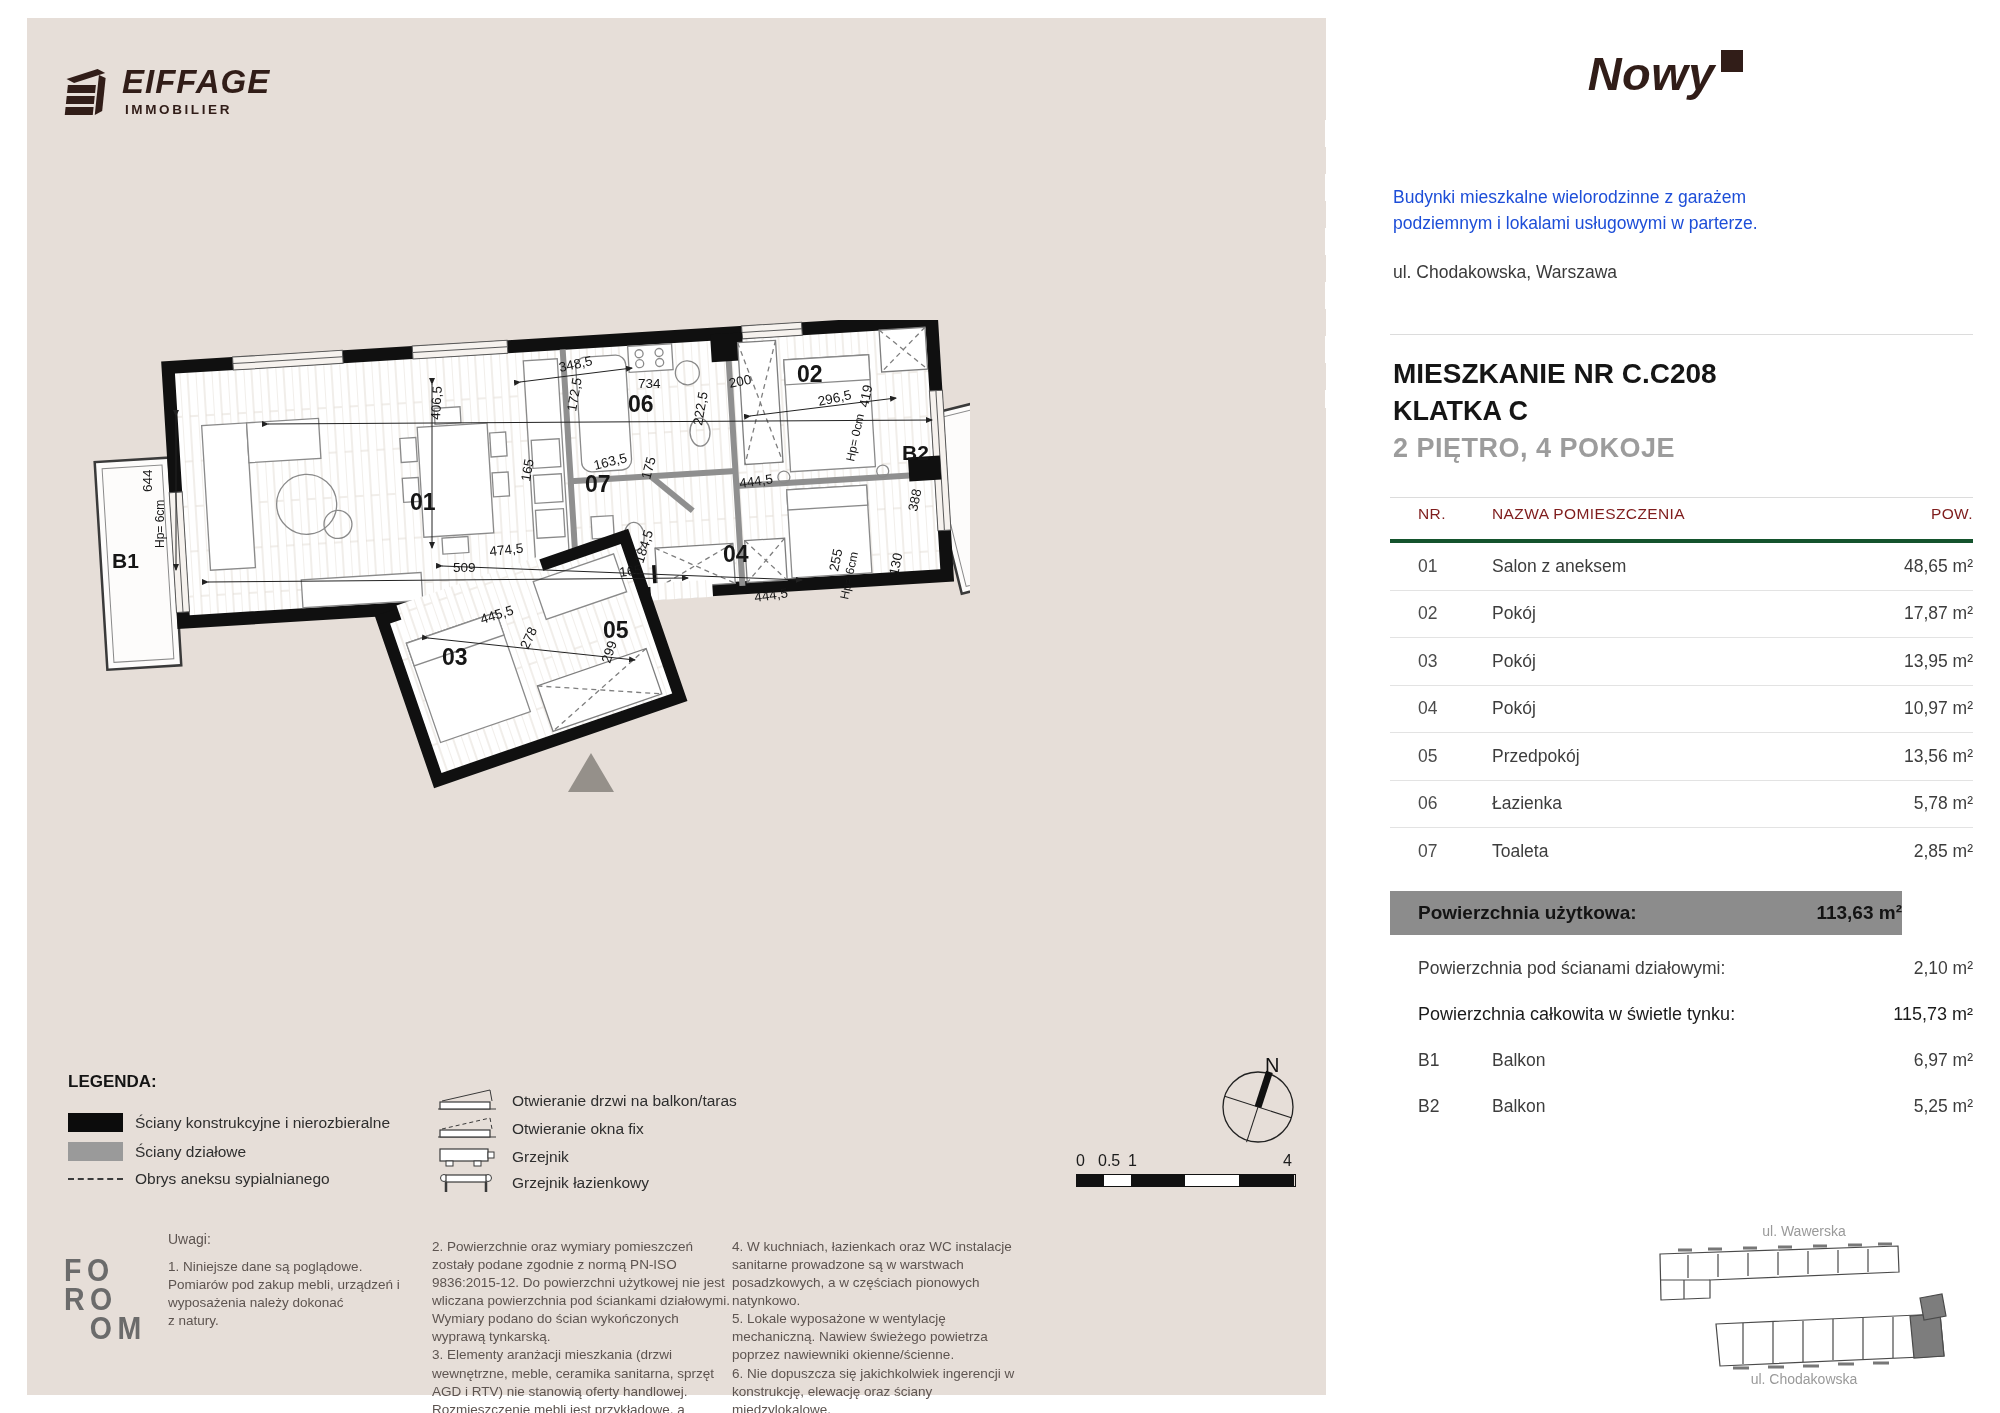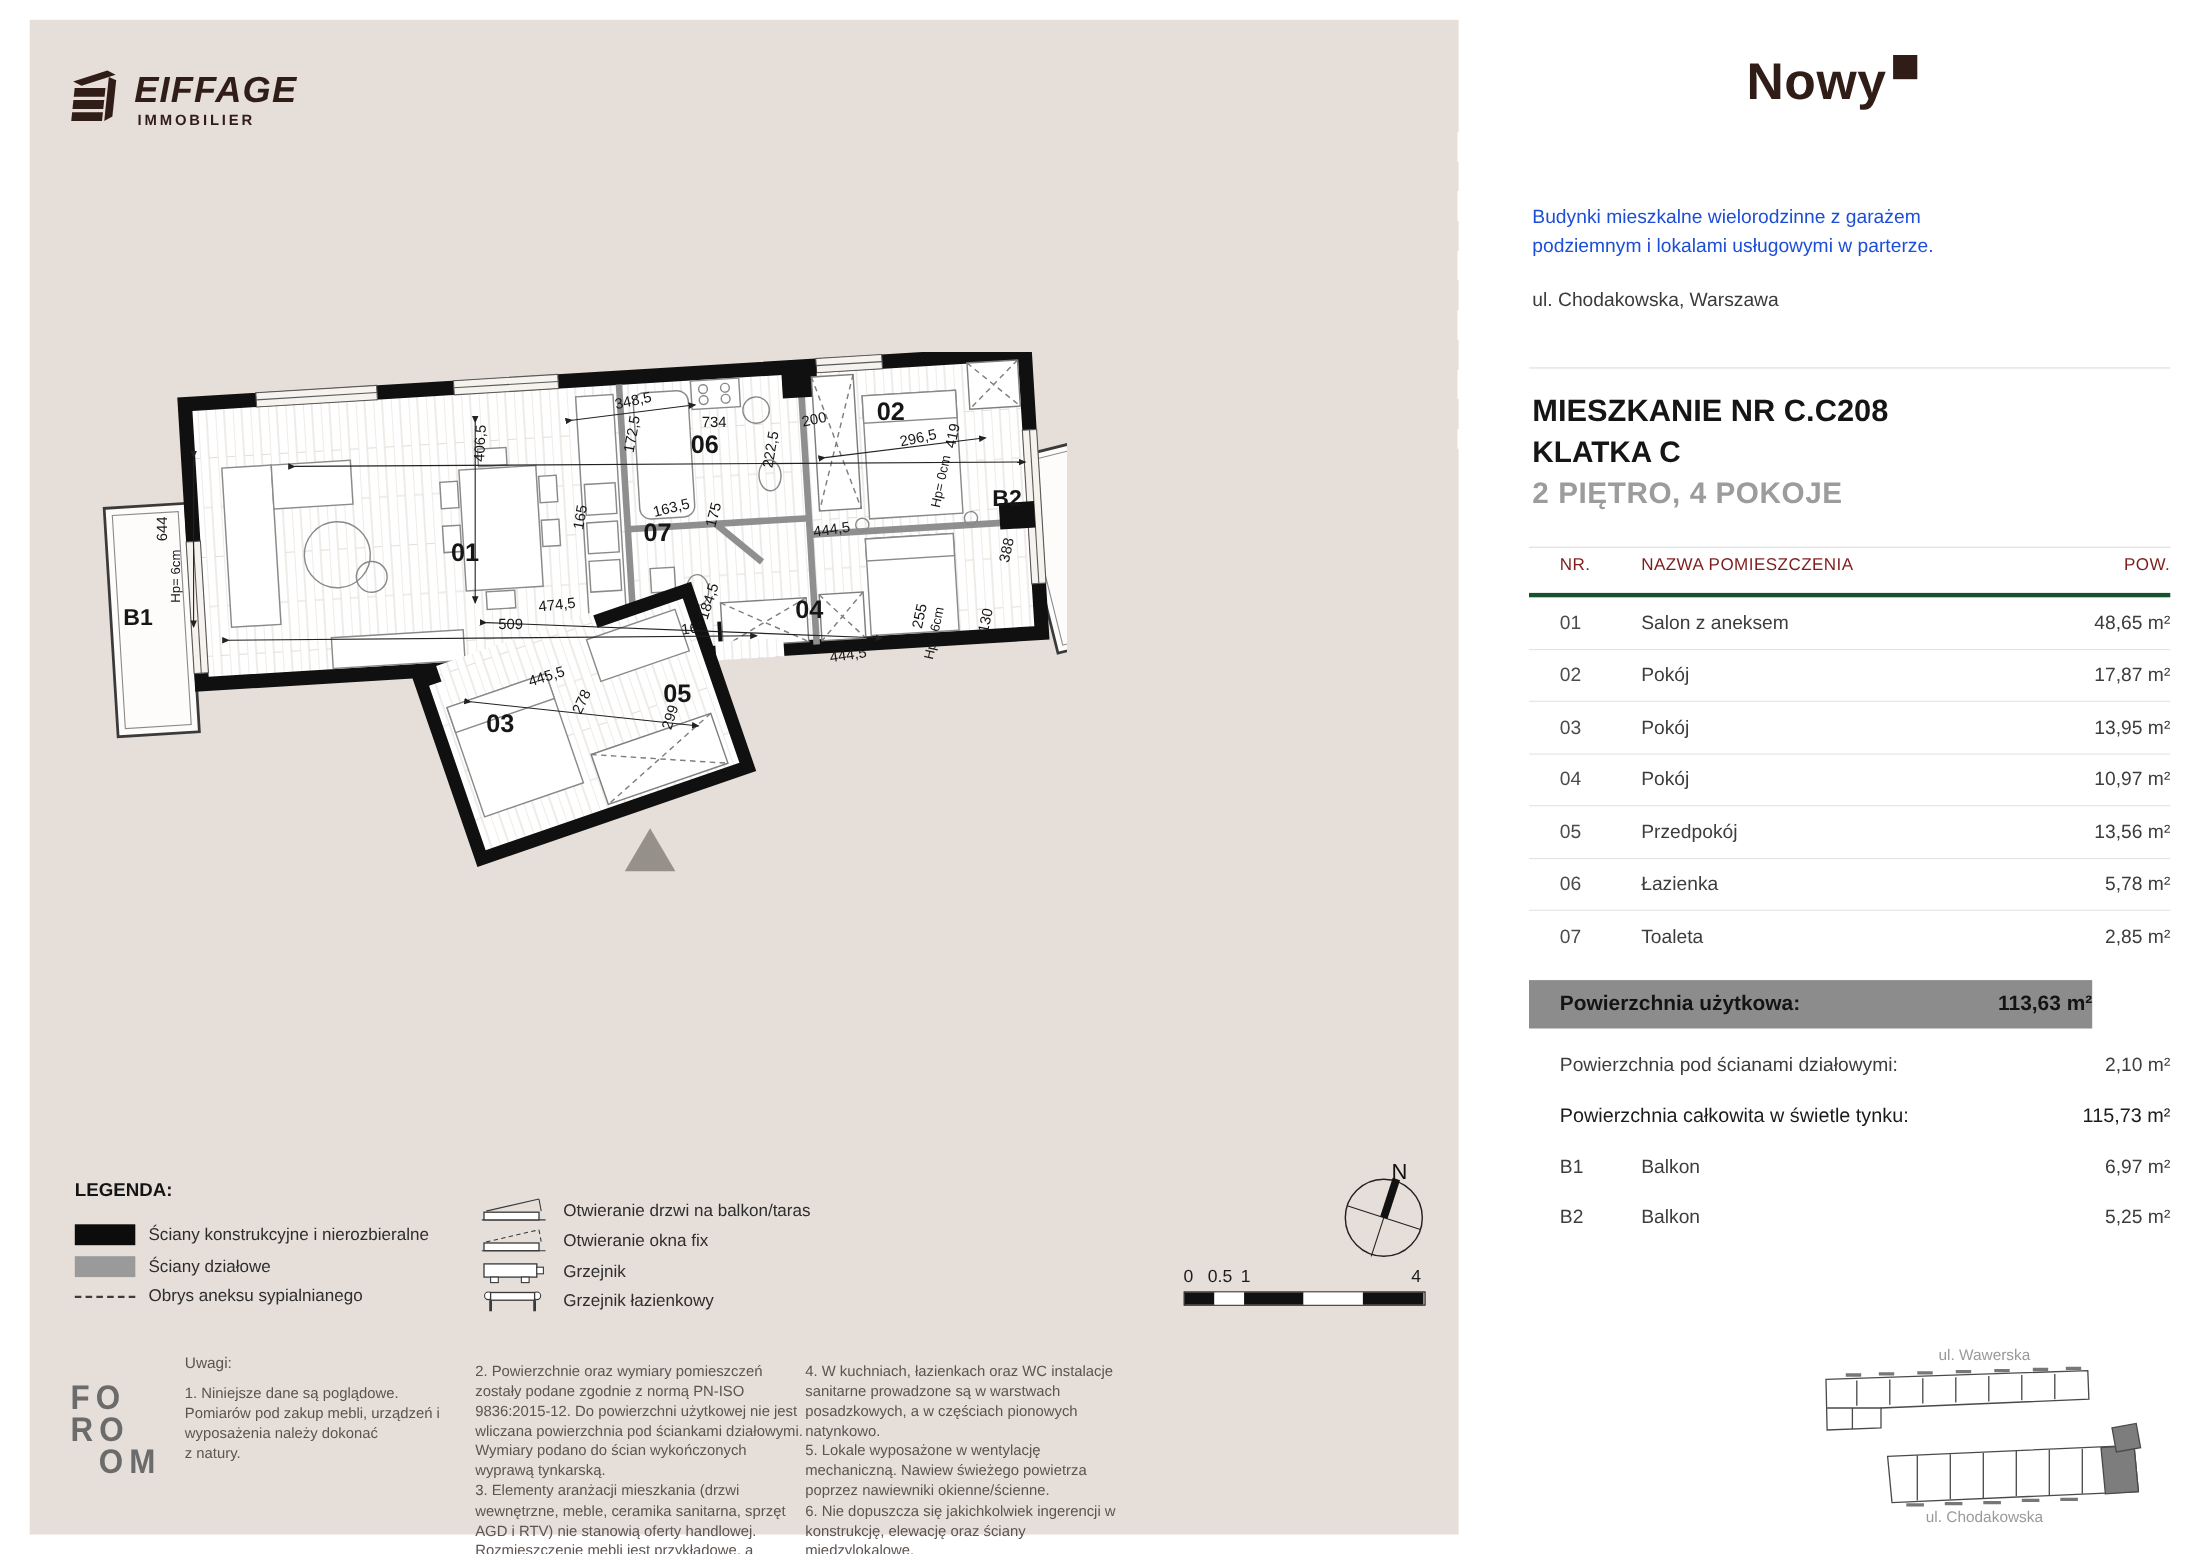--- a/index.html
+++ b/index.html
@@ -5,29 +5,29 @@
   html,body{margin:0;padding:0;}
   body{width:2000px;height:1413px;position:relative;background:#ffffff;
        font-family:"Liberation Sans",sans-serif;overflow:hidden;color:#222;}
 
   
   .sheet{position:absolute;left:27px;top:18px;width:1299px;height:1377px;background:#e6ded8;}
   .comb{position:absolute;left:1298px;top:102px;width:28px;height:288px;
         background:repeating-linear-gradient(to bottom,#ffffff 0 27px,rgba(0,0,0,0) 27px 54px);}
 
   
-  .eiffage{position:absolute;left:60px;top:55px;display:flex;align-items:center;}
+  .eiffage{position:absolute;left:60px;top:55px;display:flex;align-items:flex-end;}
   .eiffage .mark{width:52px;height:52px;}
   .eiffage .words{margin-left:10px;color:#311d18;}
   .eiffage .name{font-size:33px;font-weight:800;font-style:italic;letter-spacing:1px;line-height:1;margin-top:10px;}
   .eiffage .sub{font-size:13.5px;font-weight:700;letter-spacing:2.6px;margin-top:4px;margin-left:3px;}
 
   
   .title{position:absolute;left:1393px;top:48px;width:322px;text-align:right;
-         font-size:47px;line-height:1.12;font-weight:700;color:#311d18;letter-spacing:.5px;}
+         font-size:47px;line-height:1.12;font-weight:700;color:#311d18;letter-spacing:.5px;font-style:italic;}
   .title .sq{position:absolute;right:-28px;top:2px;width:22px;height:22px;background:#311d18;}
   .desc{position:absolute;left:1393px;top:184px;width:430px;font-size:17.5px;line-height:1.5;color:#1d4ed8;}
   .addr{position:absolute;left:1393px;top:262px;width:430px;font-size:17.5px;color:#3a3a3a;}
   .hr{position:absolute;left:1390px;width:583px;height:1px;background:#dcdcdc;}
   .apt-name{position:absolute;left:1393px;top:358px;font-size:28px;font-weight:700;color:#151515;}
   .apt-stair{position:absolute;left:1393px;top:396px;font-size:27px;font-weight:600;color:#151515;}
   .apt-floor{position:absolute;left:1393px;top:433px;font-size:27px;font-weight:700;color:#9c9c9c;letter-spacing:.5px;}
 
   .tbl{position:absolute;left:1390px;top:505px;width:583px;}
   .tbl-head{display:flex;align-items:flex-start;height:34px;color:#7f1d1d;font-size:15.5px;letter-spacing:.4px;

